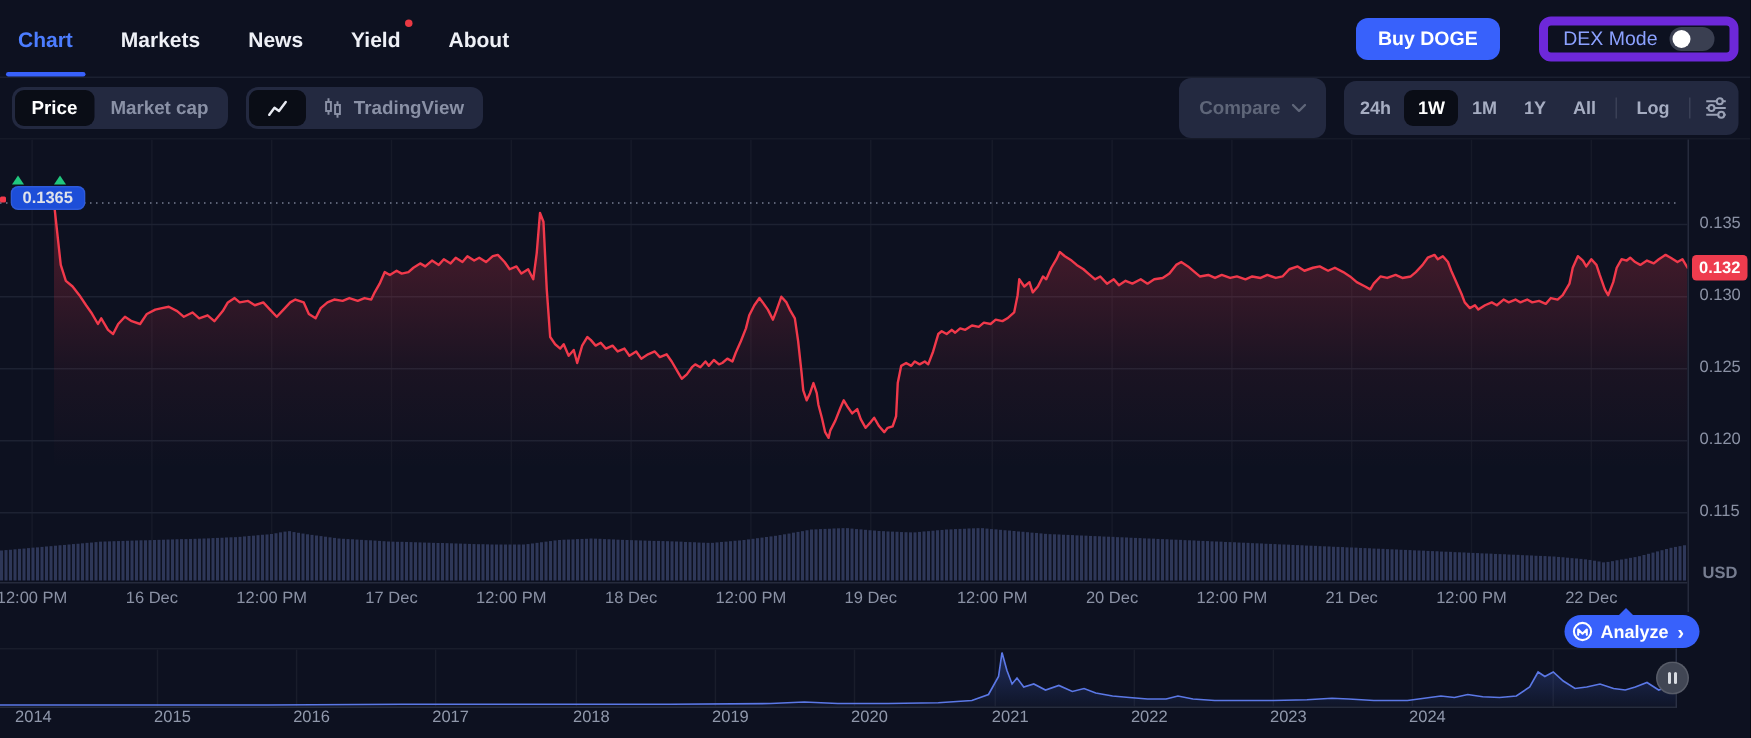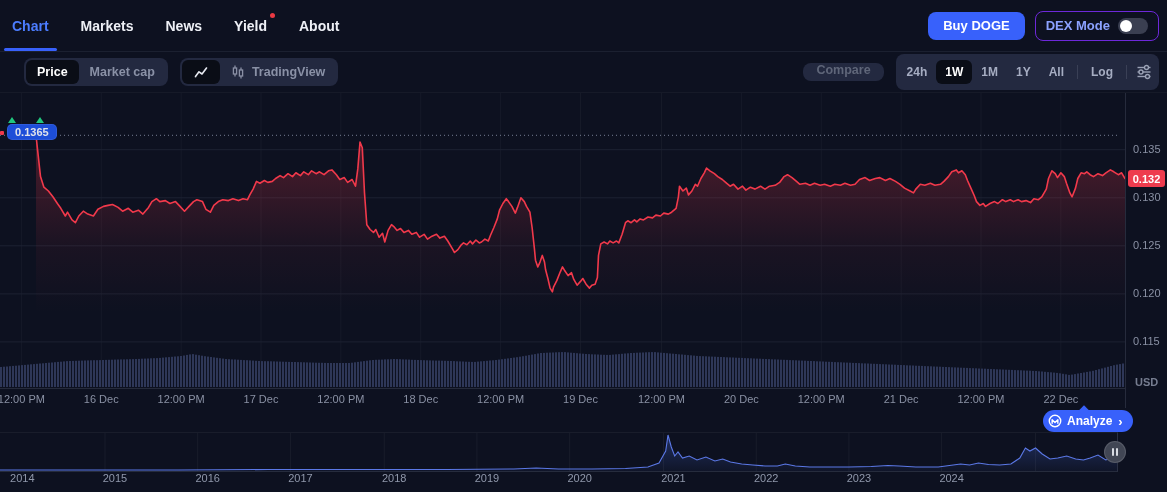--- a/index.html
+++ b/index.html
@@ -9,34 +9,34 @@
   .hdr{position:absolute;top:0;left:0;right:0;height:52px;border-bottom:1px solid #1b2030;
        display:flex;align-items:center;justify-content:space-between;padding:0 8px 0 12px;box-sizing:border-box;}
   .tabs{display:flex;height:100%;gap:32px;align-items:stretch;}
   .tab{position:relative;display:flex;align-items:center;font-size:14px;font-weight:700;color:#eef0f6;cursor:pointer;}
   .tab.active{color:#4c7dff;}
   .tab.active::after{content:"";position:absolute;left:-8px;right:-8px;bottom:0;height:3px;border-radius:2px;background:#3861fb;}
   .tab .dot{position:absolute;top:13px;right:-8px;width:5px;height:5px;border-radius:50%;background:#ea3943;}
   .hdr-right{display:flex;align-items:center;gap:10px;}
   .buy-btn{background:#3861fb;color:#fff;font-weight:700;font-size:13px;border:none;border-radius:8px;
            height:28px;padding:0 15px;font-family:inherit;cursor:pointer;}
-  .dex-pill{display:flex;align-items:center;gap:8px;height:30px;padding:0 10px;border:1px solid #6d28d9;
-            border-radius:8px;color:#8ca2ff;font-size:13px;font-weight:700;cursor:pointer;box-sizing:border-box;}
+  .dex-pill{display:flex;align-items:center;gap:8px;height:30px;padding:0 10px;border:6px solid #6d28d9;
+            border-radius:8px;color:#8ca2ff;font-size:13px;font-weight:400;cursor:pointer;box-sizing:border-box;margin-left:16px;}
   .toggle{width:30px;height:16px;border-radius:8px;background:#3a3f51;position:relative;}
   .knob{position:absolute;left:2px;top:2px;width:12px;height:12px;border-radius:50%;background:#fff;}
   
   .toolbar{position:absolute;top:52px;left:0;right:0;height:41px;display:flex;align-items:center;
            justify-content:space-between;padding:0 8px;box-sizing:border-box;border-bottom:1px solid rgba(255,255,255,0.04);}
-  .tb-left,.tb-right{display:flex;align-items:center;gap:12px;margin-left:16px;}
+  .tb-left,.tb-right{display:flex;align-items:center;gap:12px;}
   .seg{display:flex;align-items:center;background:#232940;border-radius:8px;padding:2px;height:28px;box-sizing:border-box;}
   .seg-item{display:flex;align-items:center;gap:7px;padding:0 11px;height:24px;border-radius:6px;
             font-size:12.5px;font-weight:600;color:#8a91a6;cursor:pointer;white-space:nowrap;}
   .seg-item.active{background:#0a0d16;color:#fff;}
-  .compare{display:flex;align-items:center;gap:7px;background:#232940;border-radius:8px;height:18px;
-           padding:0 13px;font-size:12.5px;font-weight:600;color:#5f6679;cursor:pointer;box-sizing:border-box;flex-direction:column;}
+  .compare{display:flex;align-items:center;gap:7px;background:#232940;border-radius:8px;height:40px;
+           padding:0 13px;font-size:12.5px;font-weight:600;color:#5f6679;cursor:pointer;box-sizing:border-box;}
   .ranges{display:flex;align-items:center;background:#232940;border-radius:8px;height:36px;padding:2px;box-sizing:border-box;}
   .ranges-slot{display:contents;}
   .range{padding:0 9px;height:24px;display:flex;align-items:center;border-radius:6px;font-size:12px;
          font-weight:700;color:#a6adc2;cursor:pointer;}
   .range.active{background:#0a0d16;color:#fff;}
   .vdiv{width:1px;height:14px;background:#3a4056;margin:0 4px;}
   .icon-btn{display:flex;align-items:center;justify-content:center;width:26px;height:24px;cursor:pointer;}
   
   .main-svg{position:absolute;left:0;top:93px;}
   .high-pill{position:absolute;left:7px;top:124px;background:#1d4ed8;border:1px solid rgba(255,255,255,0.08);

